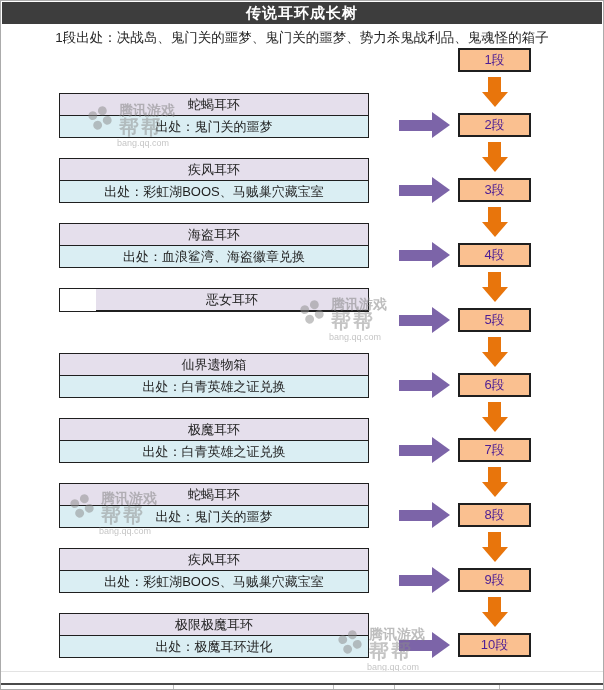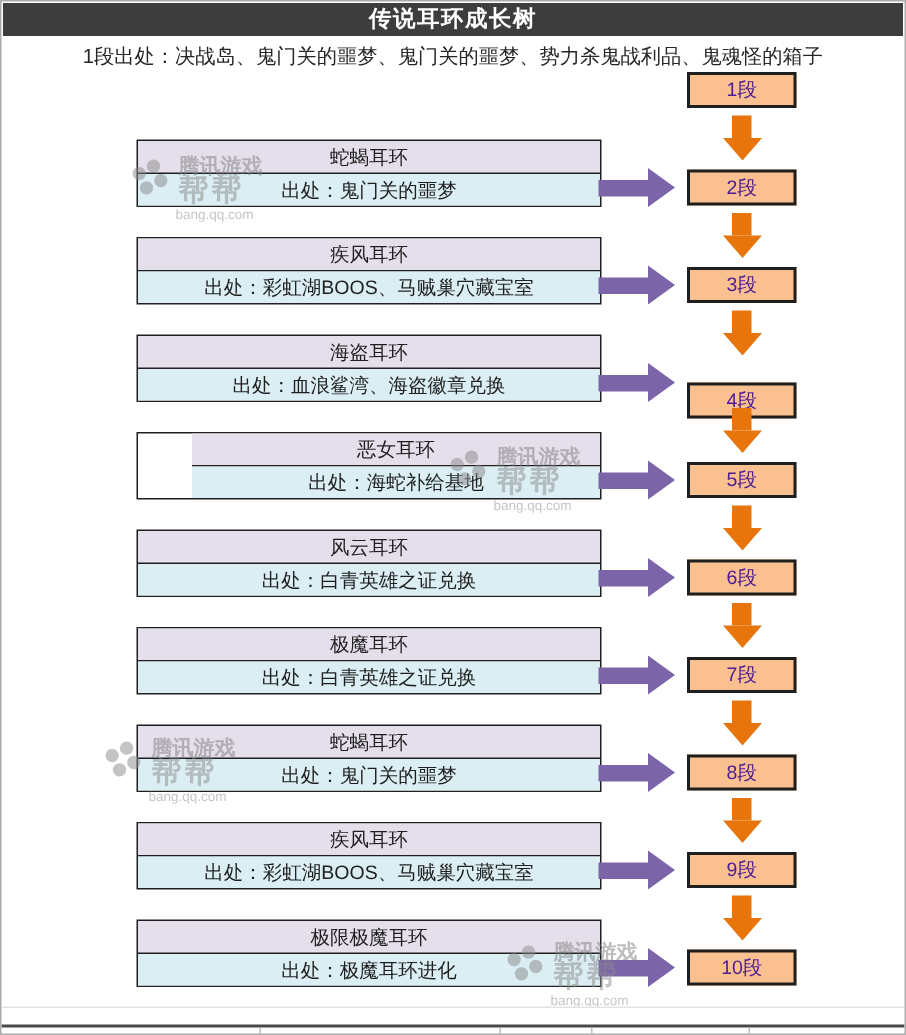--- a/index.html
+++ b/index.html
@@ -13,21 +13,21 @@
     background:var(--title-bar-bg,#3d3d3d); color:var(--title-color,#fff);
     font-size:15px; font-weight:bold; text-align:center; line-height:22px;
     letter-spacing:1px;
   }
   .subtitle{
     position:absolute; top:28px; left:0; width:100%;
     text-align:center; font-size:13.5px; color:#262626;
   }
   
   .earring-box{
-    position:absolute; left:90px; width:310px; box-sizing:border-box;
+    position:absolute; left:58px; width:310px; box-sizing:border-box;
     border:1.5px solid #1f1f1f;
   }
   .eb-header{
     height:21px; line-height:21px; text-align:center; font-size:13px; color:#1f1f1f;
     background:var(--header-fill,#e5dfec); border-bottom:1.5px solid #1f1f1f;
   }
   .eb-body{
     height:21px; line-height:21px; text-align:center; font-size:13px; color:#1f1f1f;
     background:var(--body-fill,#daeef3);
   }
@@ -81,21 +81,21 @@
       <div class="stage-box" style="top: 112px;">2段</div>
       <div class="down-arrow" style="top: 141px;">
         <div class="da-shaft"></div>
         <div class="da-head"></div>
       </div>
       <div class="stage-box" style="top: 177px;">3段</div>
       <div class="down-arrow" style="top: 206px;">
         <div class="da-shaft"></div>
         <div class="da-head"></div>
       </div>
-      <div class="stage-box" style="top: 254px;">4段</div>
+      <div class="stage-box" style="top: 242px;">4段</div>
       <div class="down-arrow" style="top: 271px;">
         <div class="da-shaft"></div>
         <div class="da-head"></div>
       </div>
       <div class="stage-box" style="top: 307px;">5段</div>
       <div class="down-arrow" style="top: 336px;">
         <div class="da-shaft"></div>
         <div class="da-head"></div>
       </div>
       <div class="stage-box" style="top: 372px;">6段</div>
@@ -138,28 +138,27 @@
       <div class="earring-box" style="top: 222px;">
         <div class="eb-header">海盗耳环</div>
         <div class="eb-body">出处：血浪鲨湾、海盗徽章兑换</div>
       </div>
       <div class="right-arrow" style="top: 241px;">
         <div class="ra-shaft"></div>
         <div class="ra-head"></div>
       </div>
       <div class="earring-box" style="top: 287px; padding-left: 36px;">
         <div class="eb-header">恶女耳环</div>
-        <div class="eb-body">出处：海蛇补给基地</div>
       </div>
       <div class="right-arrow" style="top: 306px;">
         <div class="ra-shaft"></div>
         <div class="ra-head"></div>
       </div>
       <div class="earring-box" style="top: 352px;">
-        <div class="eb-header">风云耳环</div>
+        <div class="eb-header">仙界遗物箱</div>
         <div class="eb-body">出处：白青英雄之证兑换</div>
       </div>
       <div class="right-arrow" style="top: 371px;">
         <div class="ra-shaft"></div>
         <div class="ra-head"></div>
       </div>
       <div class="earring-box" style="top: 417px;">
         <div class="eb-header">极魔耳环</div>
         <div class="eb-body">出处：白青英雄之证兑换</div>
       </div>

